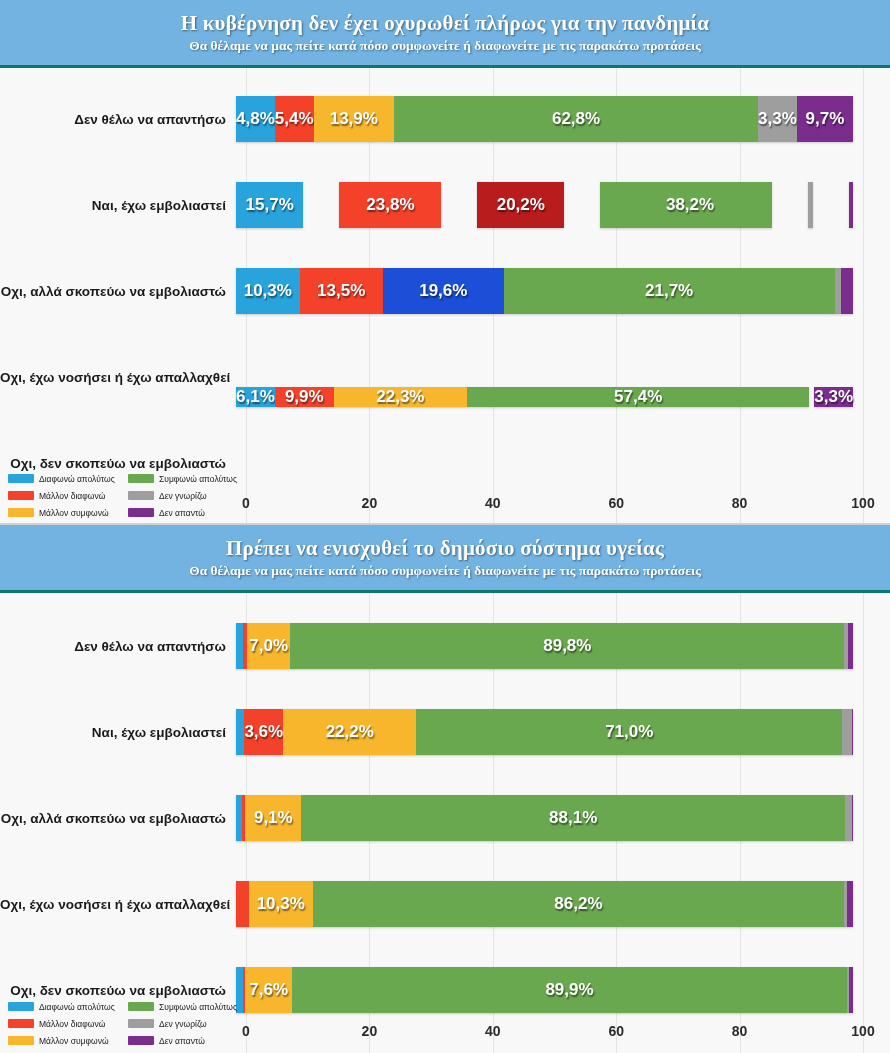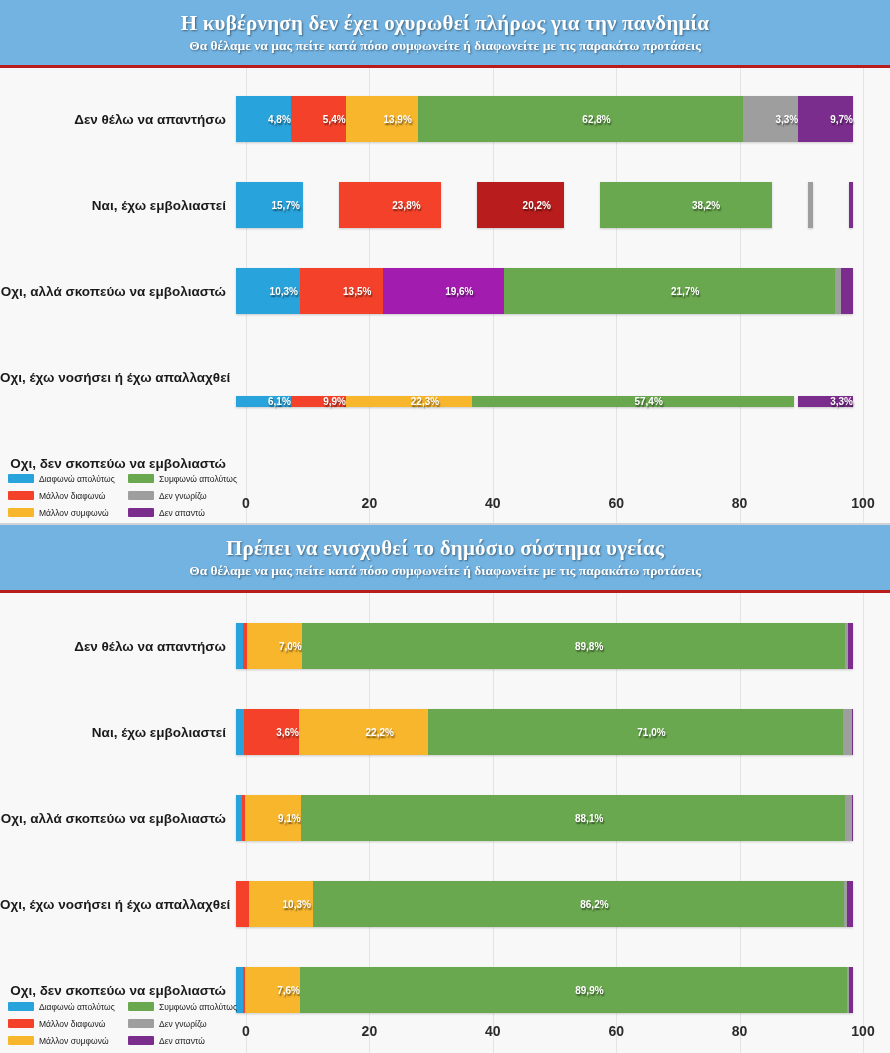--- a/index.html
+++ b/index.html
@@ -19,21 +19,21 @@
   }
   .panel-1 { height: 525px; }
   .panel-2 { height: 528px; }
 
   
   .title-band {
     position: relative;
     width: 890px;
     height: 68px;
     background: #72b3e2;
-    border-bottom: 3px solid #b91c1c;
+    border-bottom: 3px solid #0f766e;
     box-sizing: border-box;
     display: flex;
     flex-direction: column;
     align-items: center;
     justify-content: center;
     overflow: hidden;
   }
   .title-main {
     color: #ffffff;
     font-family: "Liberation Serif", serif;
@@ -112,28 +112,27 @@
     filter: drop-shadow(0px 1px 1px rgba(0,0,0,0.18));
   }
   .seg {
     position: relative;
     display: flex;
     align-items: center;
     justify-content: center;
     overflow: visible;
   }
   .seg-label {
-    font-size: 10px;
+    font-size: 17px;
     font-weight: bold;
     color: #ffffff;
     text-shadow: 1px 1.5px 1.5px rgba(0,0,0,0.5);
     white-space: nowrap;
     pointer-events: none;
     font-family: "Liberation Sans", sans-serif;
-    margin-left: 32px;
   }
 
   
   .axis {
     position: absolute;
     left: 246px;
     right: 27px;
     bottom: 8px;
     height: 22px;
   }
@@ -244,21 +243,21 @@
         </div>
         <div class="row" style="height: 86px;">
           <div class="cat-label">Οχι, αλλά σκοπεύω να εμβολιαστώ</div>
           <div class="bar" style="height: 46px;">
             <div class="seg" style="flex: 10.3 0 0px; background: rgb(41, 163, 220);">
               <span class="seg-label">10,3%</span>
             </div>
             <div class="seg" style="flex: 13.5 0 0px; background: rgb(244, 66, 42);">
               <span class="seg-label">13,5%</span>
             </div>
-            <div class="seg" style="flex: 19.6 0 0px; background: #a21caf;">
+            <div class="seg" style="flex: 19.6 0 0px; background: #1d4ed8;">
               <span class="seg-label">19,6%</span>
             </div>
             <div class="seg" style="flex: 53.6 0 0px; background: rgb(106, 168, 79);">
               <span class="seg-label">21,7%</span>
             </div>
             <div class="seg" style="flex: 1.1 0 0px; background: rgb(158, 158, 158);"></div>
             <div class="seg" style="flex: 1.9 0 0px; background: rgb(123, 45, 142);"></div>
           </div>
         </div>
         <div class="row" style="height: 86px;">

